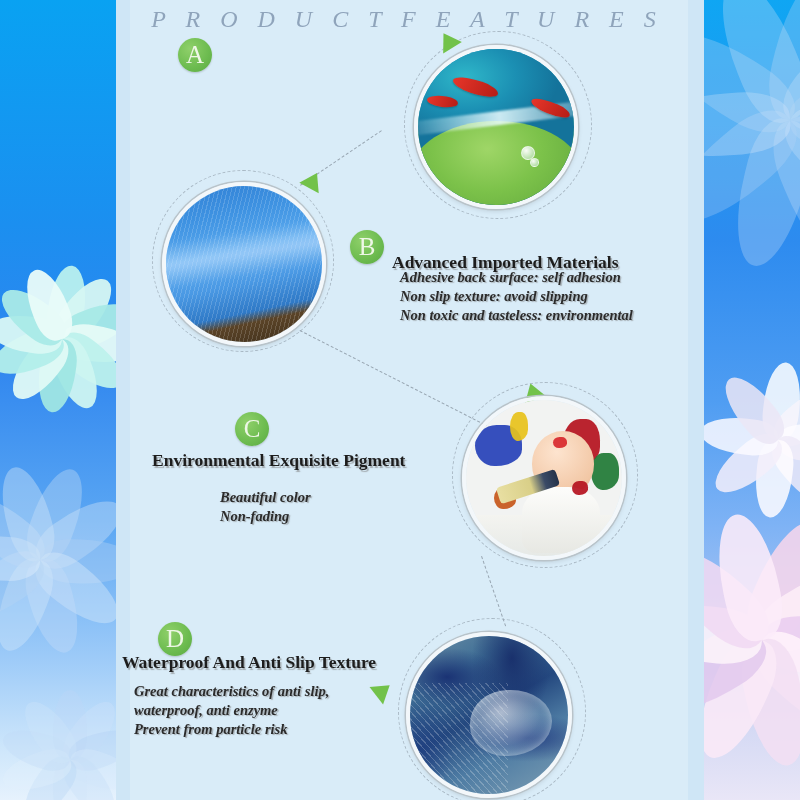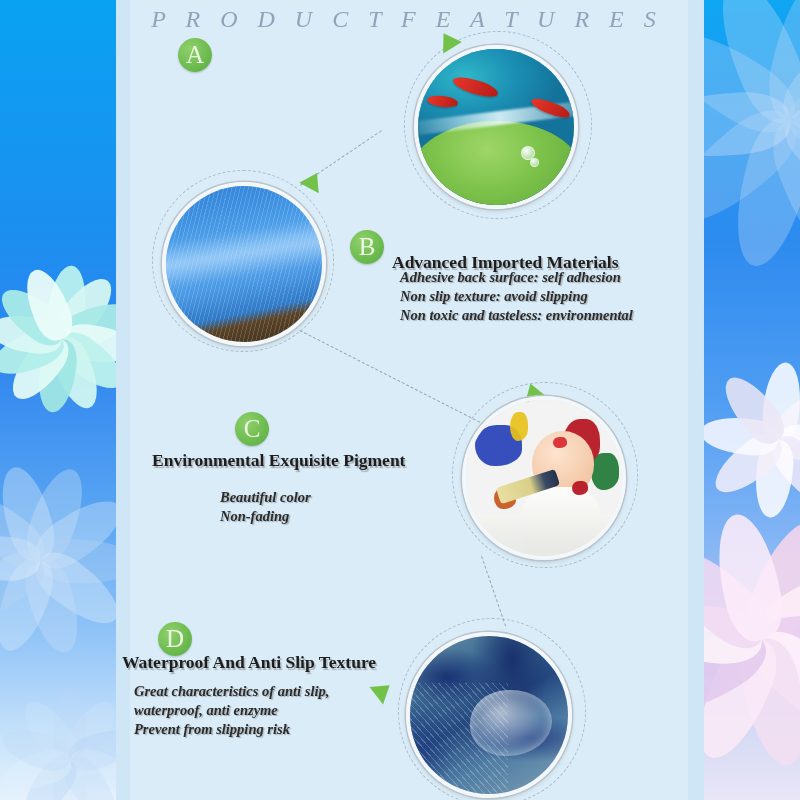--- a/index.html
+++ b/index.html
@@ -252,21 +252,21 @@
         <div class="brush"></div>
         <div class="splat" style="left:56%;top:24%;width:9%;height:7%;background:#d8282c;"></div>
         <div class="splat" style="left:68%;top:52%;width:10%;height:9%;background:#b5121e;"></div>
       </div>
     </div>
 
     <div class="badge" style="left:28px;top:622px;">D</div>
     <div class="head" style="left:-8px;top:652px;">Waterproof And Anti Slip Texture</div>
     <div class="body" style="left:4px;top:682px;">Great characteristics of anti slip,
 waterproof, anti enzyme
-Prevent from slipping risk</div>
+Prevent from particle risk</div>
 
     <div class="ring" style="left:268px;top:618px;width:186px;height:186px;"></div>
     <div class="arrow" style="left:242px;top:682px;transform:rotate(52deg);"></div>
     <div class="circ" style="left:276px;top:632px;width:158px;height:158px;">
       <div class="art-drop">
         <div class="marble"></div>
         <div class="hatch"></div>
         <div class="bead"></div>
       </div>
     </div>

